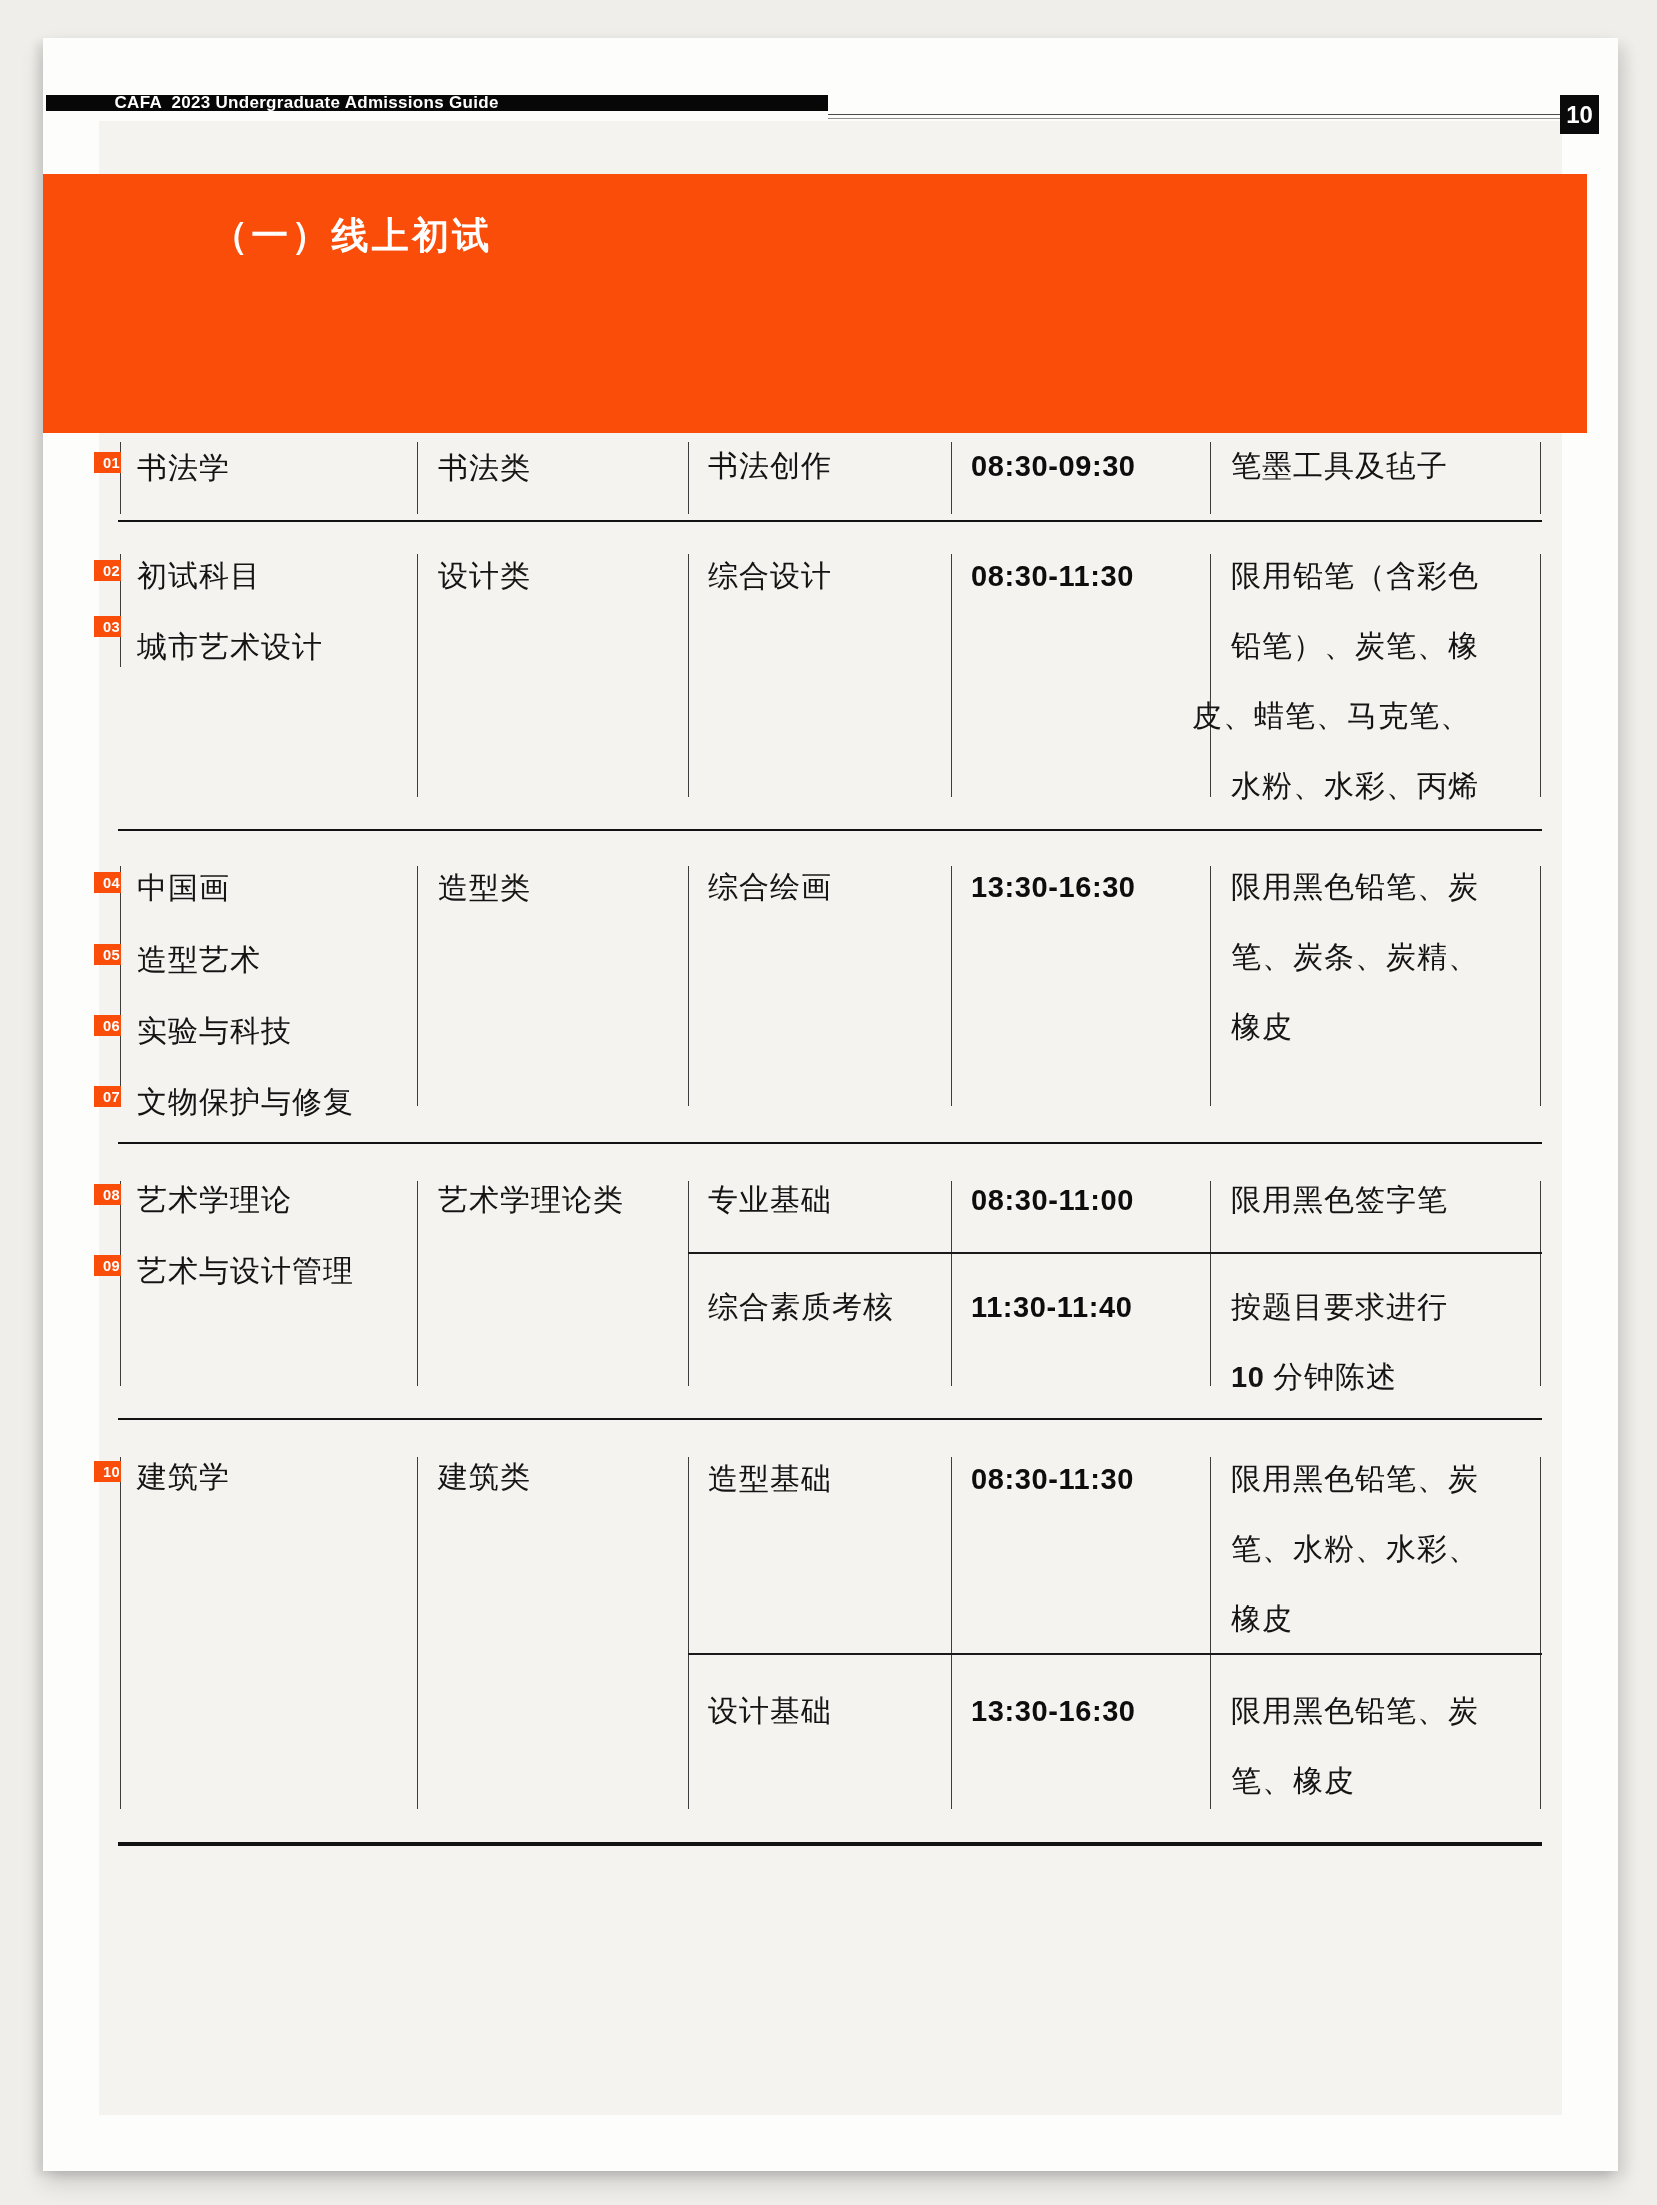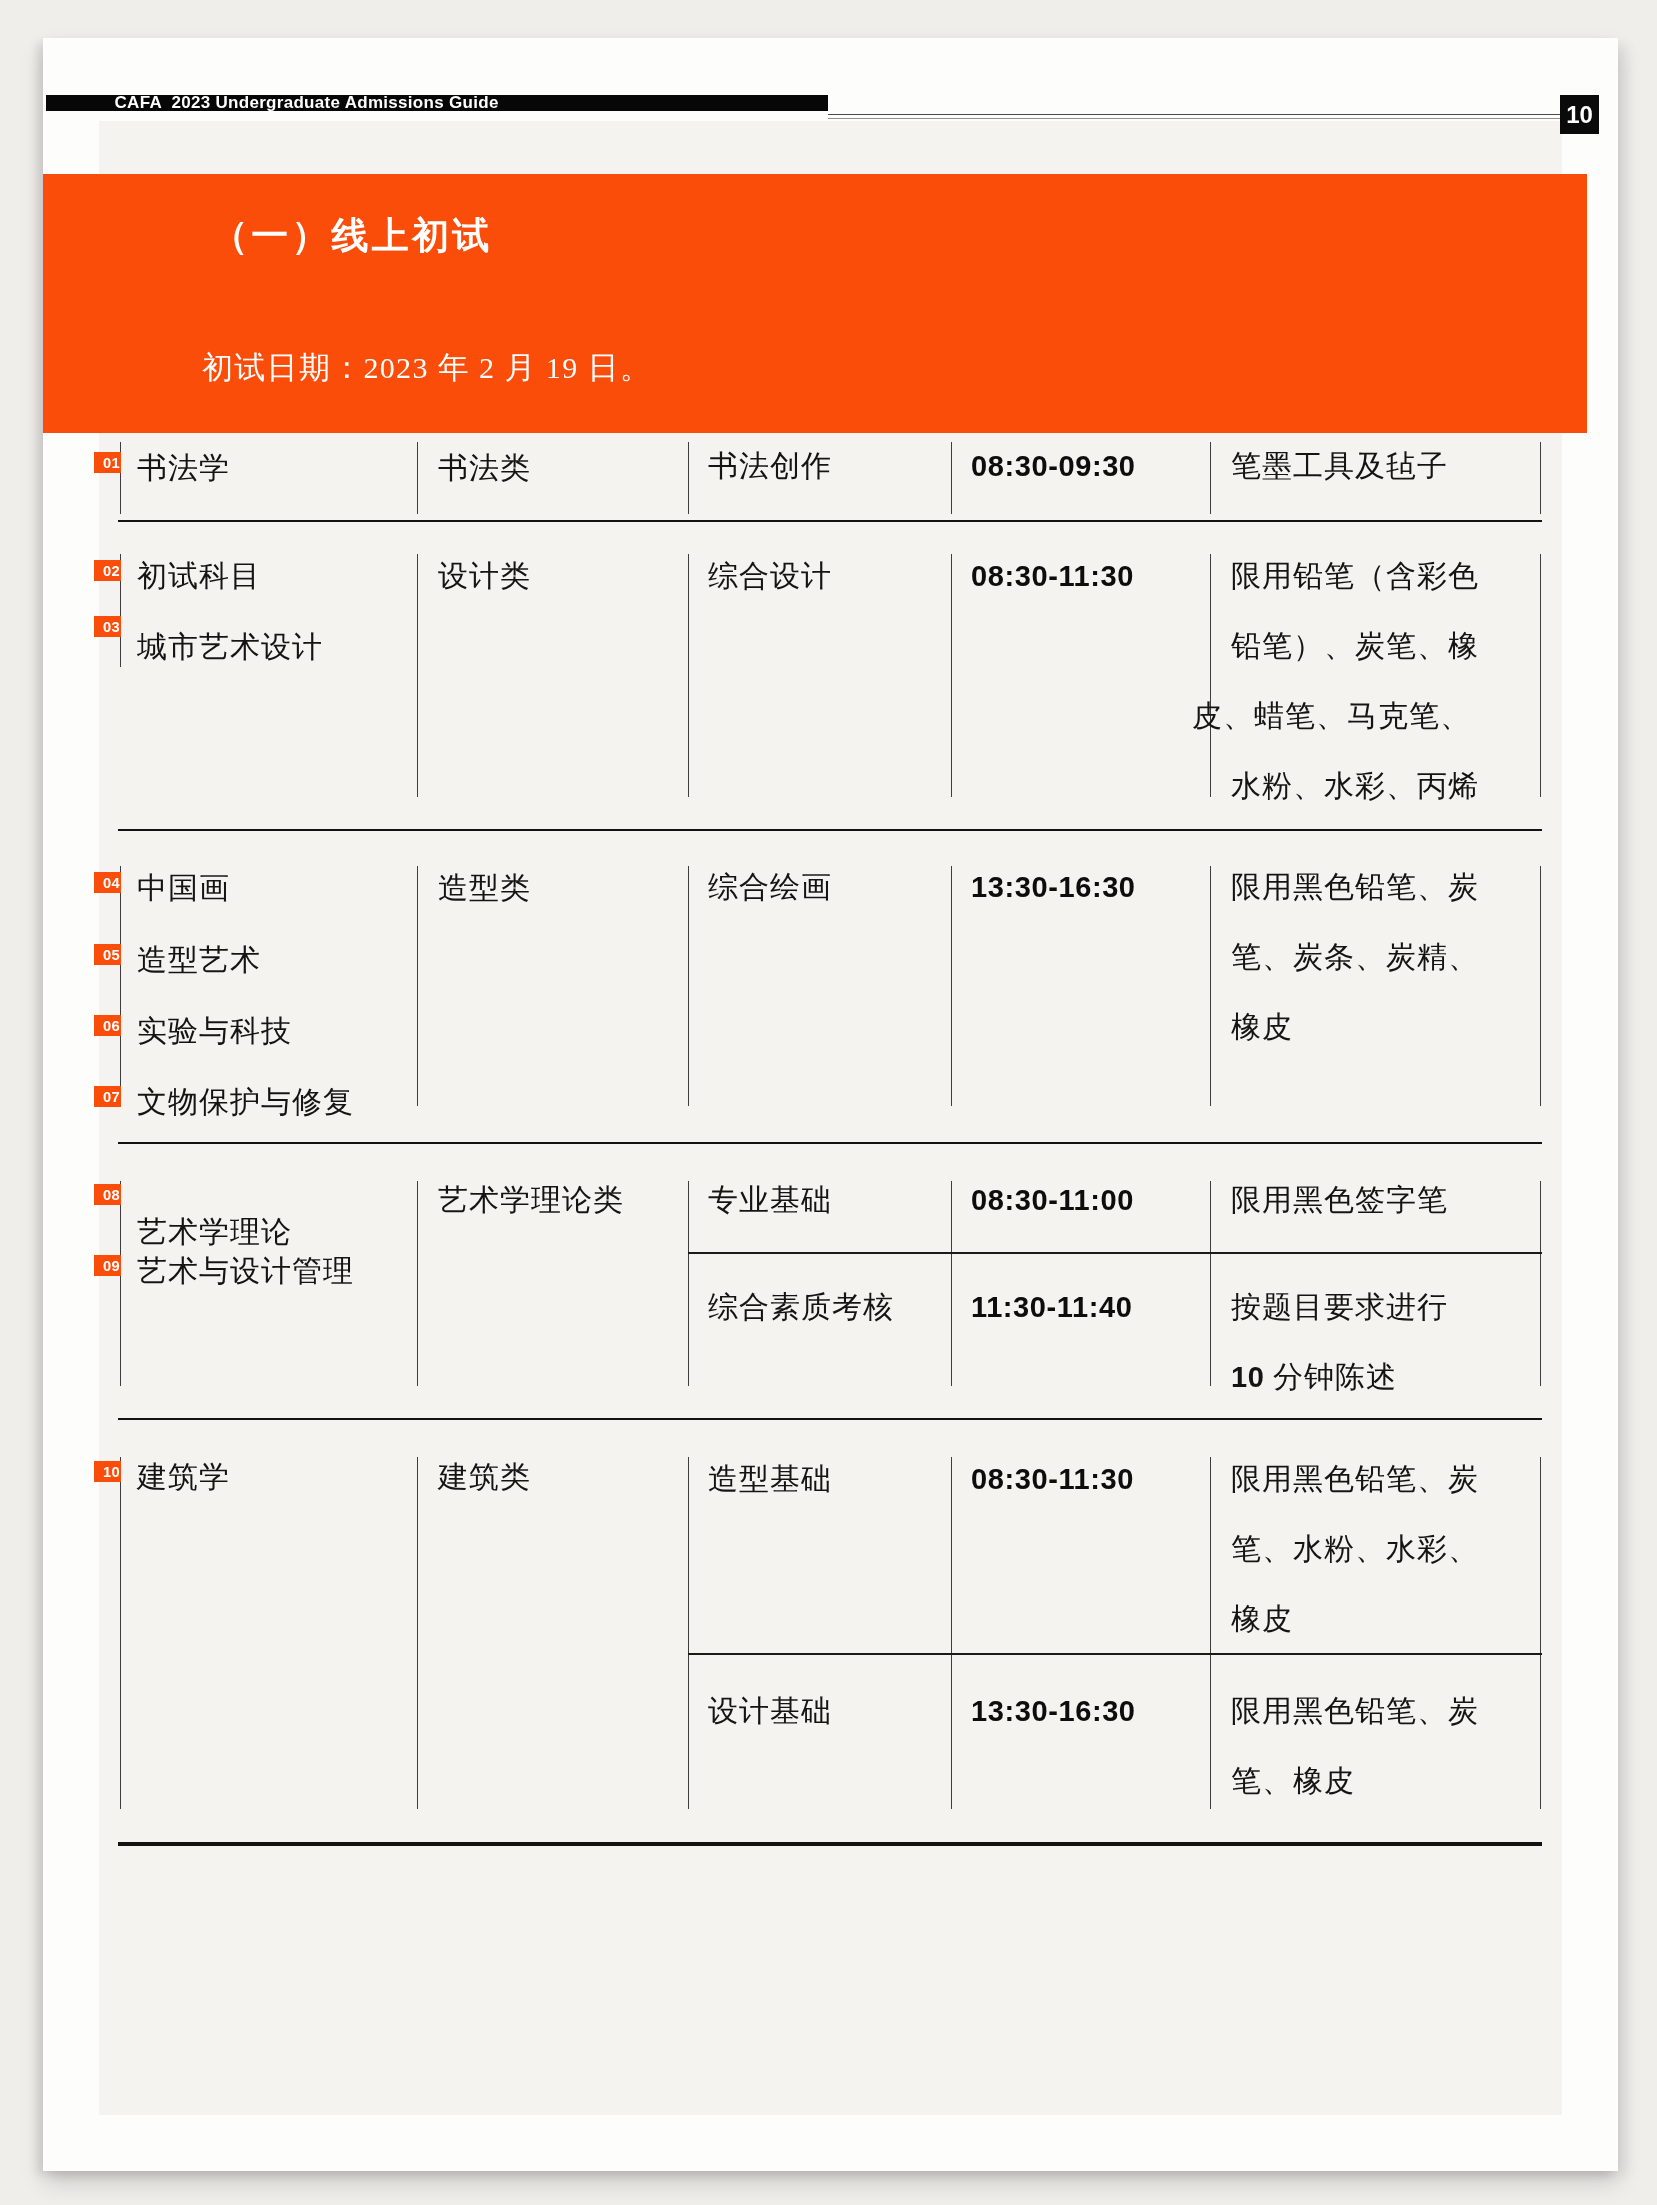--- a/index.html
+++ b/index.html
@@ -96,21 +96,20 @@
   <div class="content-bg"></div>
 
   <div class="header-bar">
     <span class="brand">CAFA  2023 Undergraduate Admissions Guide</span>
   </div>
   <div class="header-rule"></div>
   <div class="pagenum">10</div>
 
   <div class="banner">
     <div class="banner-title">（一）线上初试</div>
-    <div class="banner-date">初试日期：<span class="num">2023</span> 年 <span class="num">2</span> 月 <span class="num">19</span> 日。</div>
   </div>
 
   <div class="table">
     <div class="rows">
         <div class="trow" style="height: 102px;">
           <div class="vline" style="left: 1.9px; top: 22px; height: 72px;"></div>
           <div class="vline" style="left: 299px; top: 22px; height: 72px;"></div>
           <div class="vline" style="left: 570px; top: 22px; height: 72px;"></div>
           <div class="vline" style="left: 833px; top: 22px; height: 72px;"></div>
           <div class="vline" style="left: 1092px; top: 22px; height: 72px;"></div>
@@ -167,21 +166,21 @@
           <div class="rowline"></div>
         </div>
         <div class="trow" style="height: 276px;">
           <div class="vline" style="left: 1.9px; top: 37px; height: 205px;"></div>
           <div class="vline" style="left: 299px; top: 37px; height: 205px;"></div>
           <div class="vline" style="left: 570px; top: 37px; height: 205px;"></div>
           <div class="vline" style="left: 833px; top: 37px; height: 205px;"></div>
           <div class="vline" style="left: 1092px; top: 37px; height: 205px;"></div>
           <div class="vline" style="left: 1422px; top: 37px; height: 205px;"></div>
           <div class="badge" style="left: -23.6px; top: 40px;">08</div>
-          <div class="zh" style="left: 19px; top: 37px; margin-top: 32px;">艺术学理论</div>
+          <div class="zh" style="left: 19px; top: 37px;">艺术学理论</div>
           <div class="badge" style="left: -23.6px; top: 111px;">09</div>
           <div class="zh" style="left: 19px; top: 108px;">艺术与设计管理</div>
           <div class="zh" style="left: 320px; top: 37px;">艺术学理论类</div>
           <div class="zh" style="left: 590px; top: 37px;">专业基础</div>
           <div class="tm" style="left: 853px; top: 38px;">08:30-11:00</div>
           <div class="zh" style="left: 1113px; top: 37px;">限用黑色签字笔</div>
           <div class="subdiv" style="left: 570px; width: 854px; top: 108px;"></div>
           <div class="zh" style="left: 590px; top: 144px;">综合素质考核</div>
           <div class="tm" style="left: 853px; top: 145px;">11:30-11:40</div>
           <div class="zh" style="left: 1113px; top: 144px;">按题目要求进行</div>

